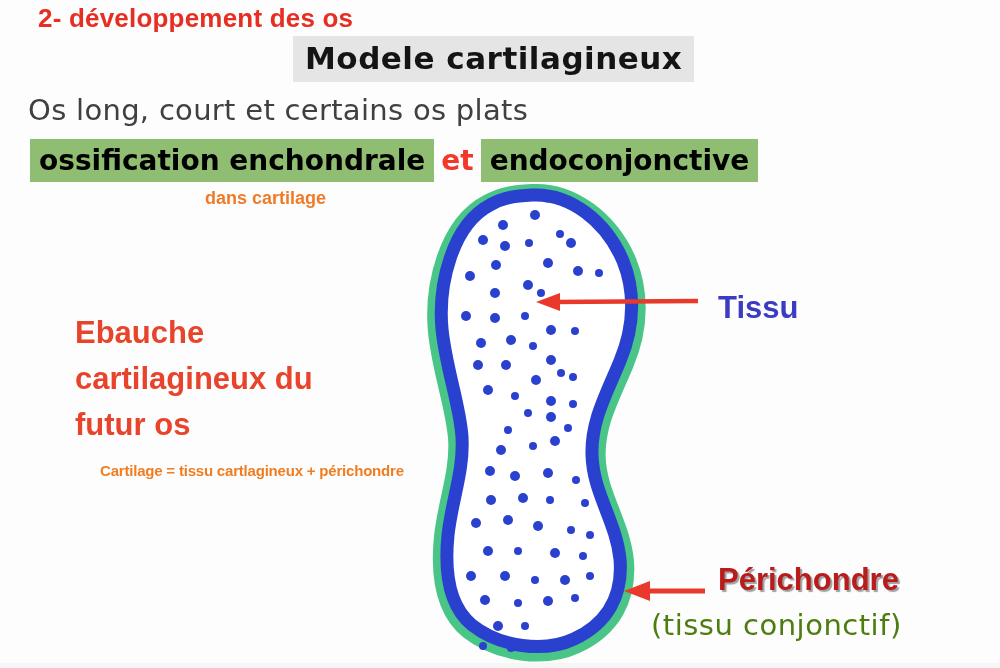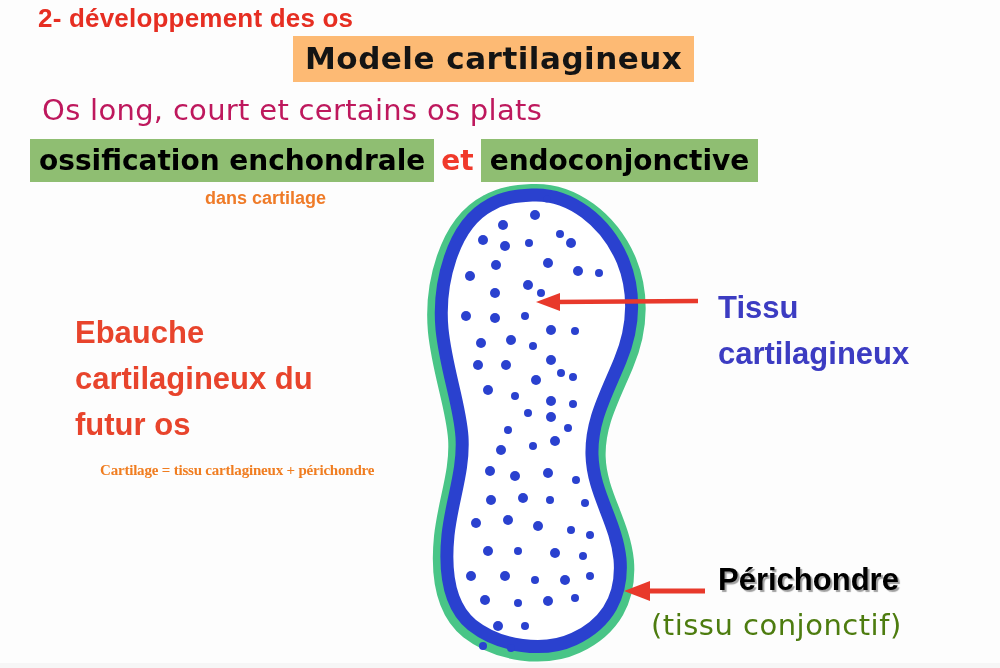--- a/index.html
+++ b/index.html
@@ -17,28 +17,28 @@
   }
   
   .heading{
     position:absolute;left:38px;top:3px;
     font-family:"Liberation Sans",sans-serif;
     font-size:26px;font-weight:bold;color:#e62e22;
     letter-spacing:0.2px;
   }
   .model-box{
     position:absolute;left:293px;top:36px;
-    background:#fdba74;color:#141414;
+    background:#e5e5e5;color:#141414;
     font-size:31px;font-weight:bold;
     padding:4px 12px 6px 12px;
     letter-spacing:0.5px;
   }
   .os-long{
-    position:absolute;left:42px;top:93px;
-    font-size:29px;color:#be185d;letter-spacing:0.3px;
+    position:absolute;left:28px;top:93px;
+    font-size:29px;color:#404040;letter-spacing:0.3px;
   }
   .ossif-row{
     position:absolute;left:30px;top:139px;
     font-size:28px;font-weight:bold;white-space:nowrap;
   }
   .hl-green{
     display:inline-block;background:#8fbe72;color:#000000;
     padding:5px 9px 5px 9px;
   }
   .et-word{color:#f0392b;margin:16px 7px;}
@@ -49,39 +49,39 @@
   }
   
   .ebauche{
     position:absolute;left:75px;top:310px;
     font-family:"Liberation Sans",sans-serif;
     font-size:31px;font-weight:bold;color:#e8442c;
     line-height:46px;
   }
   .cartilage-note{
     position:absolute;left:100px;top:462px;
-    font-family:Liberation Serif, serif;
+    font-family:Liberation Sans, sans-serif;
     font-size:15px;font-weight:bold;color:#f07d20;
     letter-spacing:-0.2px;
   }
   
   .tissu-label{
     position:absolute;left:718px;top:285px;
     font-family:"Liberation Sans",sans-serif;
     font-size:31px;font-weight:bold;color:#3c3cc2;
     line-height:46px;
   }
   .tissu-label .darker{
     color:#30309f;
     text-shadow:2px 2px 1px #b0b0b0;
   }
   .perichondre-label{
     position:absolute;left:718px;top:562px;
     font-family:"Liberation Sans",sans-serif;
-    font-size:31px;font-weight:bold;color:#000000;
+    font-size:31px;font-weight:bold;color:#b91c1c;
     text-shadow:2px 2px 1px #a0a0a0;
   }
   .tissu-conjonctif{
     position:absolute;left:651px;top:608px;
     font-size:29px;color:#4d7c0f;letter-spacing:0.5px;
   }
   
   .bone-svg{position:absolute;left:408px;top:183px;}
   .arrows-svg{position:absolute;left:0;top:0;pointer-events:none;}
 </style>
@@ -218,21 +218,20 @@
       <polygon points="536,302 560,293 560,311" fill="#e8392b"></polygon>
     </g>
     <g>
       <line x1="705" y1="591" x2="646" y2="591" stroke-width="5" stroke="#e8392b"></line>
       <polygon points="624,591 650,581 650,601" fill="#e8392b"></polygon>
     </g>
   </svg>
 
   <div class="tissu-label">
     <div>Tissu</div>
-    <div>cartilagineux</div>
   </div>
 
   <div class="perichondre-label">Périchondre</div>
 
   <div class="tissu-conjonctif">(tissu conjonctif)</div>
 
   <div class="bottom-strip"></div>
 </div>
 
 </body></html>

